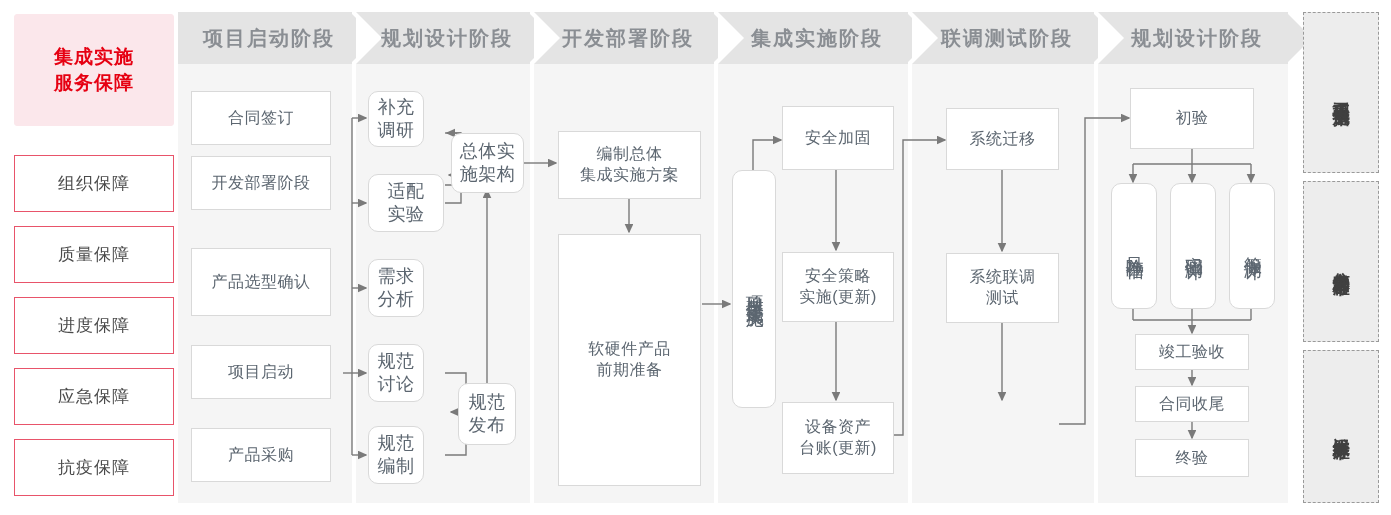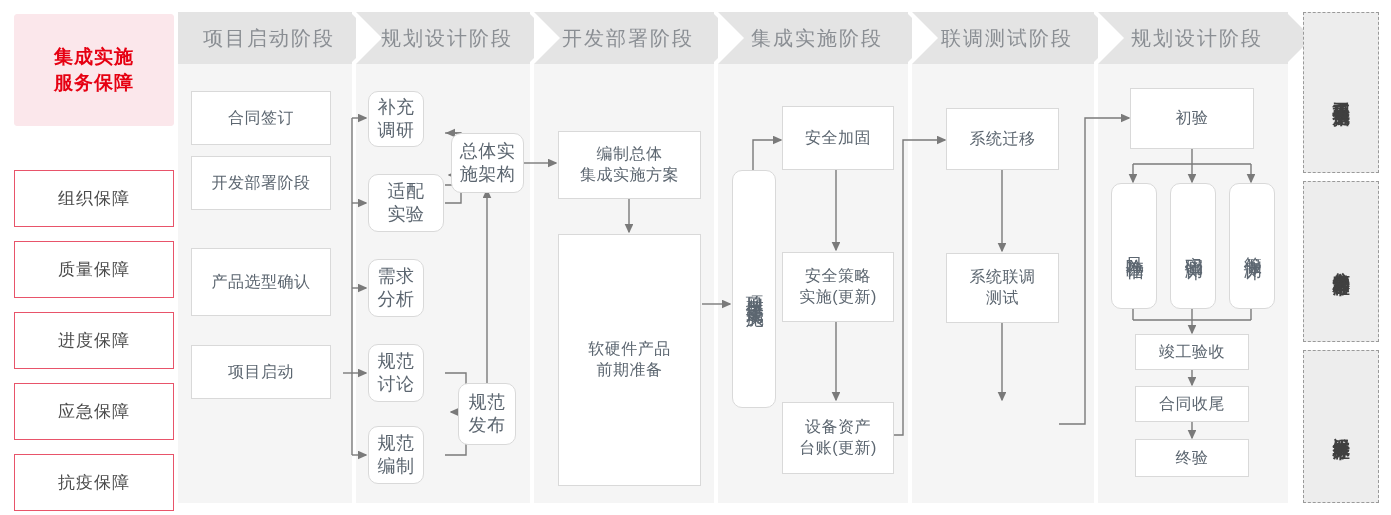--- a/index.html
+++ b/index.html
@@ -19,21 +19,21 @@
     left:14px;top:14px;width:160px;height:112px;
     background:#fbe7eb;border:1px solid #fbe7eb;border-radius:3px;
     display:flex;align-items:center;justify-content:center;
     color:#e60012;font-weight:bold;font-size:19px;line-height:1.35;
     text-align:center;letter-spacing:1px;
   }
   .lt-item{
     left:14px;width:160px;height:57px;
     background:#ffffff;border:1px solid #e8546a;
     display:flex;align-items:center;justify-content:center;
-    color:#4a4a4a;font-size:17px;letter-spacing:1px;margin-top:15px;
+    color:#4a4a4a;font-size:17px;letter-spacing:1px;
   }
 
   
   .panel{top:12px;height:491px;background:#f5f5f5;}
   .phdr{
     position:absolute;left:0;top:0;height:52px;width:100%;
     background:#e4e4e4;
   }
   .phdr .chev{
     position:absolute;right:-24px;top:0;width:26px;height:52px;
@@ -41,21 +41,21 @@
     clip-path:polygon(0 0,100% 50%,0 100%);
   }
   .phdr .notch{
     position:absolute;left:0;top:0;width:26px;height:52px;
     background:#ffffff;
     clip-path:polygon(0 0,100% 50%,0 100%);
   }
   .phdr .lbl{
     position:absolute;left:0;top:0;width:100%;height:52px;
     display:flex;align-items:center;justify-content:center;
-    font-size:20px;font-weight:normal;color:#8a8e93;letter-spacing:2px;
+    font-size:20px;font-weight:bold;color:#8a8e93;letter-spacing:2px;
     padding-left:8px;box-sizing:border-box;
   }
 
   
   .node{
     background:#ffffff;border:1px solid #d9d9d9;
     display:flex;align-items:center;justify-content:center;
     text-align:center;color:#5c6670;font-size:16px;line-height:1.3;
     letter-spacing:0.5px;
   }
@@ -224,20 +224,23 @@
     </div>
   <div class="abs node" style="left:191px;top:156px;width:140px;height:54px">
       <span>开发部署阶段</span>
     </div>
   <div class="abs node" style="left:191px;top:248px;width:140px;height:68px">
       <span>产品选型确认</span>
     </div>
   <div class="abs node" style="left:191px;top:345px;width:140px;height:54px">
       <span>项目启动</span>
     </div>
+  <div class="abs node" style="left:191px;top:428px;width:140px;height:54px">
+      <span>产品采购</span>
+    </div>
 
   <div class="abs node small" style="left:368px;top:91px;width:56px;height:56px">
       <div>
         <div>补充</div>
         <div>调研</div>
       </div>
     </div>
   <div class="abs node small" style="left:368px;top:174px;width:76px;height:58px">
       <div>
         <div>适配</div>

